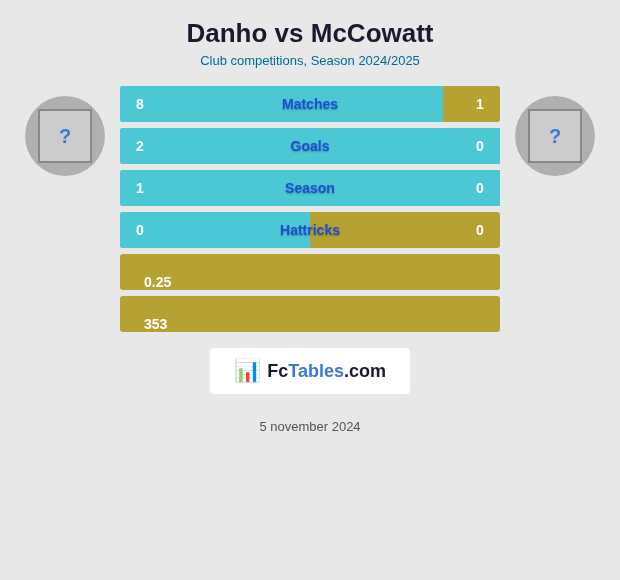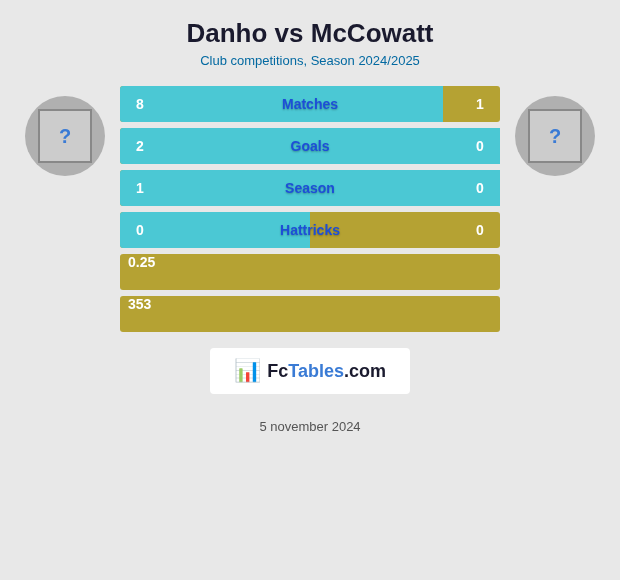--- a/index.html
+++ b/index.html
@@ -142,23 +142,24 @@
       z-index: 2;
       width: 40px;
       text-align: center;
       font-size: 14px;
       font-weight: bold;
       color: #fff;
     }
 
     .stat-row-simple {
       display: flex;
-      align-items: flex-start;
+      align-items: flex-end;
       height: 36px;
       position: relative;
+      padding-left: 16px;
     }
 
     .stat-bar-simple {
       position: absolute;
       left: 0;
       top: 0;
       width: 100%;
       height: 100%;
       background: #b5a233;
       border-radius: 3px;

